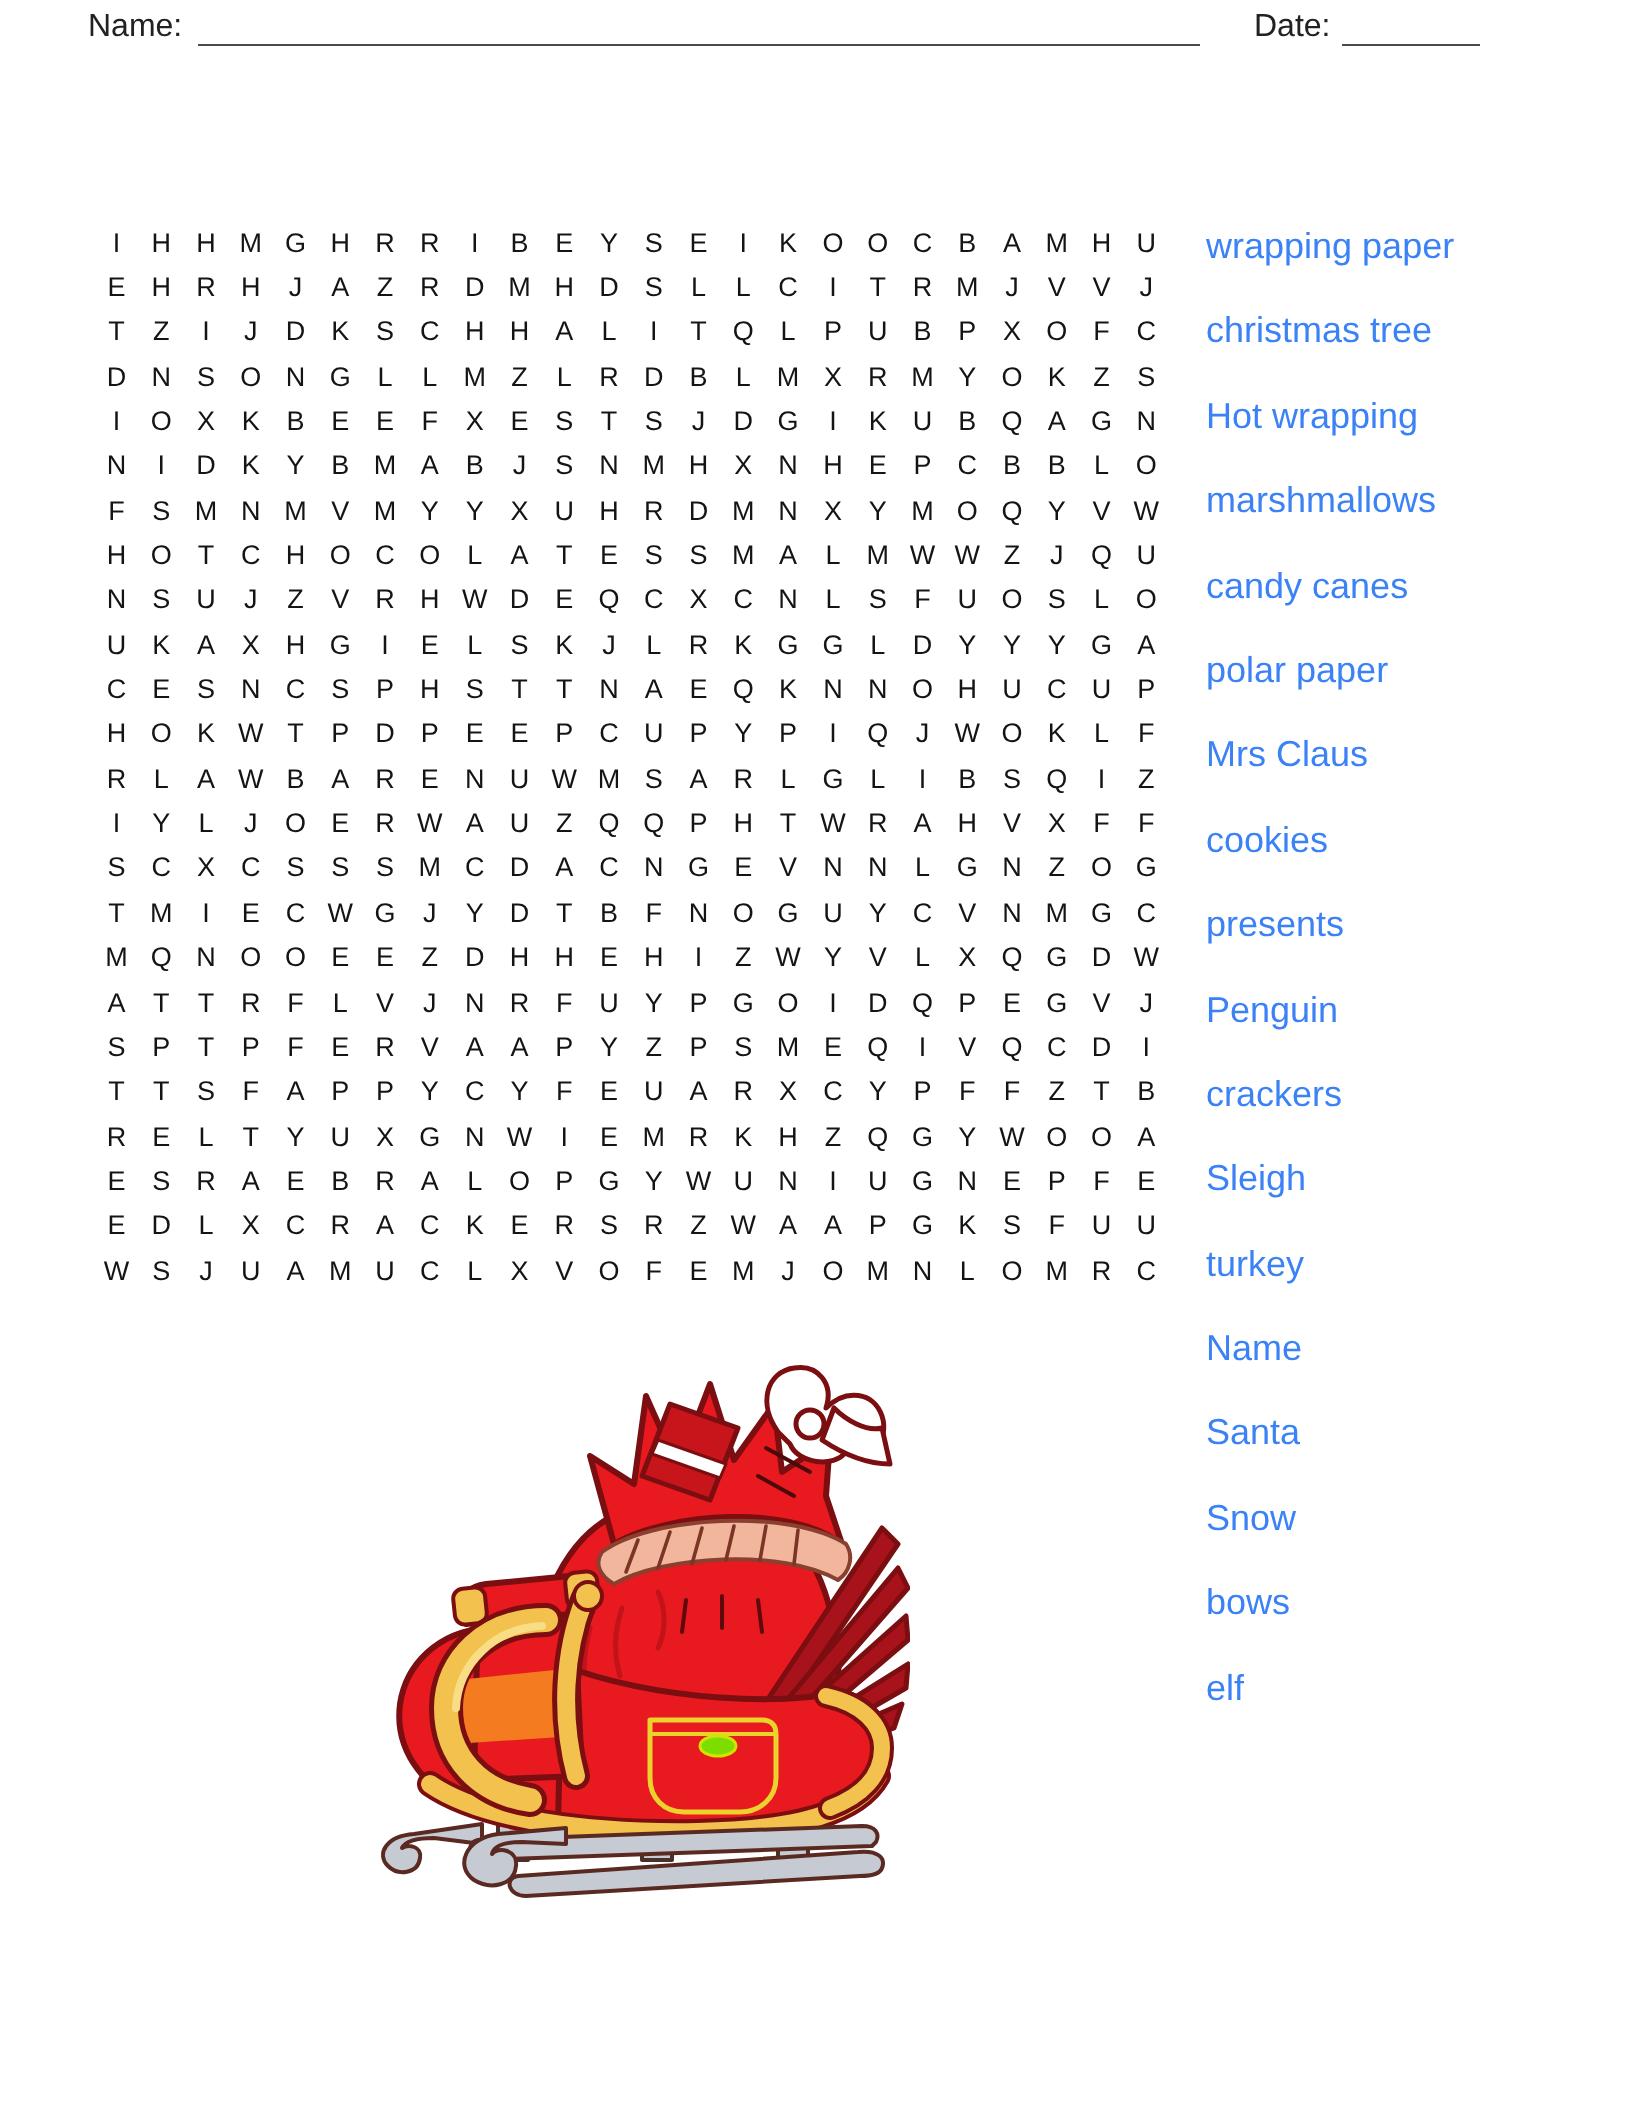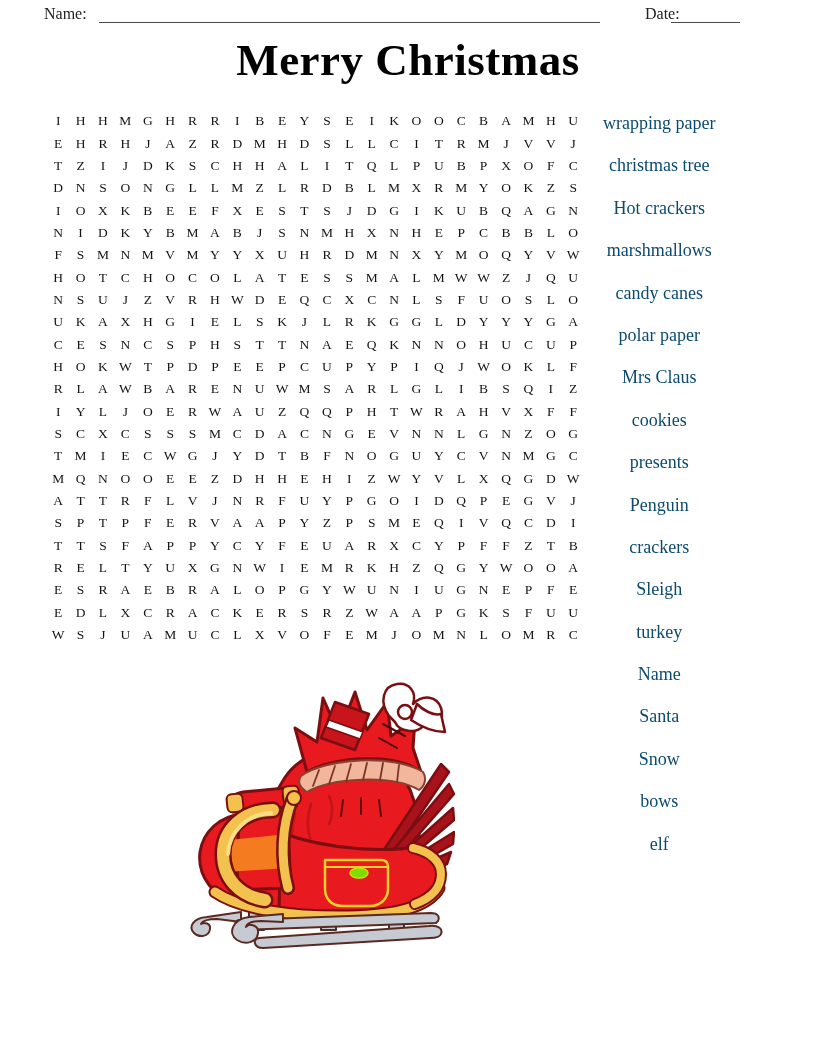--- a/index.html
+++ b/index.html
@@ -1,49 +1,48 @@
 <!DOCTYPE html>
 <html style="--c-red: #e8191f; --c-redshade: #c3131a; --c-darkred: #7a0e10; --c-fan: #a8121a; --c-present: #c8151c; --c-gold: #f2c14e; --c-goldlight: #f9dd85; --c-orange: #f47b20; --c-gray: #c6cad2; --c-grayline: #5a2a22; --c-rope: #f2b69c; --c-ropeline: #8a4030; --c-white: #ffffff; --c-green: #7ddc00; --c-greenline: #cfe400; --c-pocketline: #ecd32b;"><head>
 <meta charset="utf-8">
 <style>
   html,body{margin:0;padding:0;background:#ffffff;}
   .page{position:relative;width:816px;height:1056px;background:#ffffff;overflow:hidden;
-        font-family:Liberation Serif, serif;color:#1a1a1a;}
+        font-family:Liberation Sans, sans-serif;color:#1a1a1a;}
   
   .hdr-label{position:absolute;top:5px;font-size:16px;color:#222;}
   .name-label{left:44px;}
-  .date-label{left:645px;}
+  .date-label{left:627px;}
   .write-line{position:absolute;top:2px;height:20px;border-bottom:1.6px solid #4a4a4a;}
   .name-line{left:99px;width:501px;}
   .date-line{left:671px;width:69px;}
   
   .title{position:absolute;top:34px;left:0;width:100%;text-align:center;
          font-size:45px;font-weight:600;color:#000;letter-spacing:0.5px;}
   
   .grid{position:absolute;left:47px;top:110px;display:grid;
         grid-template-columns:repeat(24,22.4px);grid-auto-rows:22.35px;}
   .cell{display:flex;align-items:center;justify-content:center;
         font-size:13.5px;font-weight:500;color:#141414;}
   
   .words{position:absolute;left:603px;top:112px;}
-  .word{font-size:18px;font-weight:500;color:#0c4a6e;line-height:22px;margin-bottom:20.4px;white-space:nowrap;text-align:center;}
+  .word{font-size:18px;font-weight:500;color:#3b82f6;line-height:22px;margin-bottom:20.4px;white-space:nowrap;}
   
   .sleigh-wrap{position:absolute;left:183px;top:676px;width:272px;height:278px;}
 </style>
 </head>
 <body>
 
 <div class="page">
 
   <div class="hdr-label name-label">Name:</div>
   <div class="write-line name-line"></div>
   <div class="hdr-label date-label">Date:</div>
   <div class="write-line date-line"></div>
 
-  <div class="title">Merry Christmas</div>
 
   <div class="grid">
       <div class="cell">I</div>
       <div class="cell">H</div>
       <div class="cell">H</div>
       <div class="cell">M</div>
       <div class="cell">G</div>
       <div class="cell">H</div>
       <div class="cell">R</div>
       <div class="cell">R</div>
@@ -613,21 +612,21 @@
       <div class="cell">L</div>
       <div class="cell">O</div>
       <div class="cell">M</div>
       <div class="cell">R</div>
       <div class="cell">C</div>
     </div>
 
   <div class="words">
       <div class="word">wrapping paper</div>
       <div class="word">christmas tree</div>
-      <div class="word">Hot crackers</div>
+      <div class="word">Hot wrapping</div>
       <div class="word">marshmallows</div>
       <div class="word">candy canes</div>
       <div class="word">polar paper</div>
       <div class="word">Mrs Claus</div>
       <div class="word">cookies</div>
       <div class="word">presents</div>
       <div class="word">Penguin</div>
       <div class="word">crackers</div>
       <div class="word">Sleigh</div>
       <div class="word">turkey</div>

